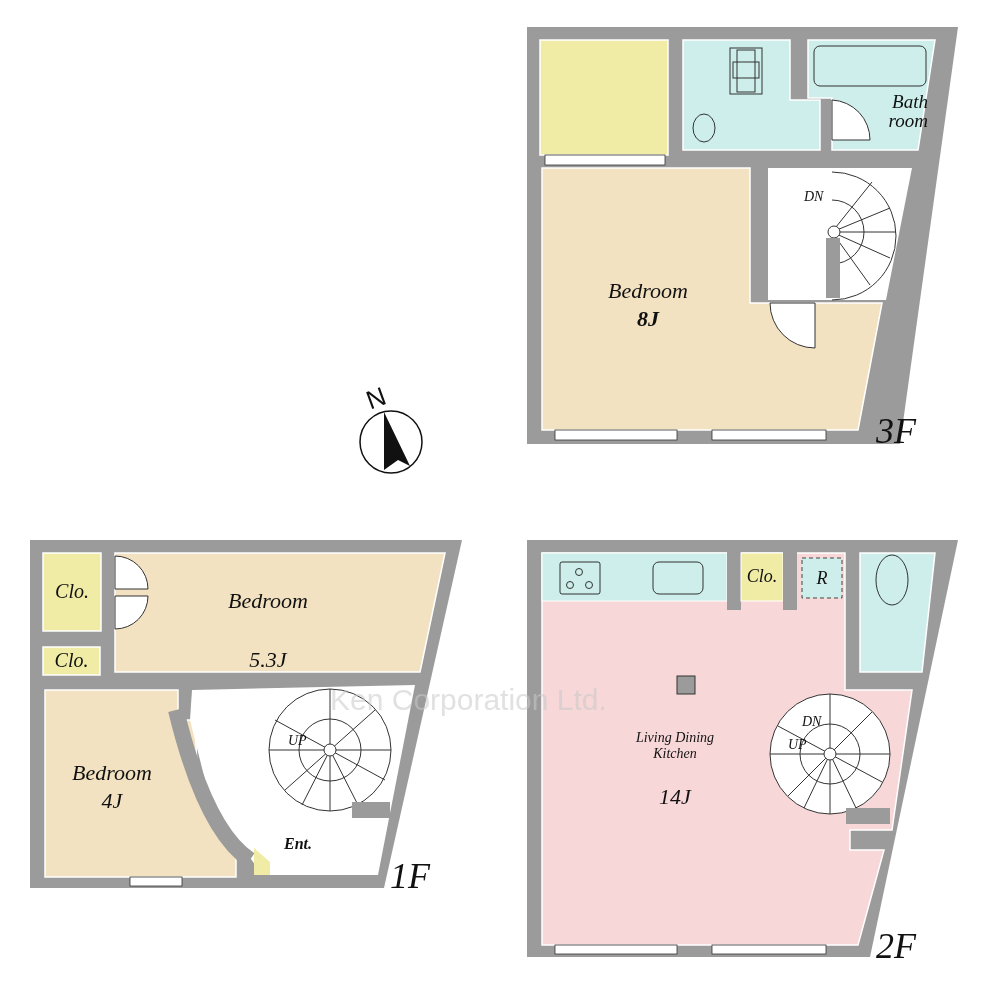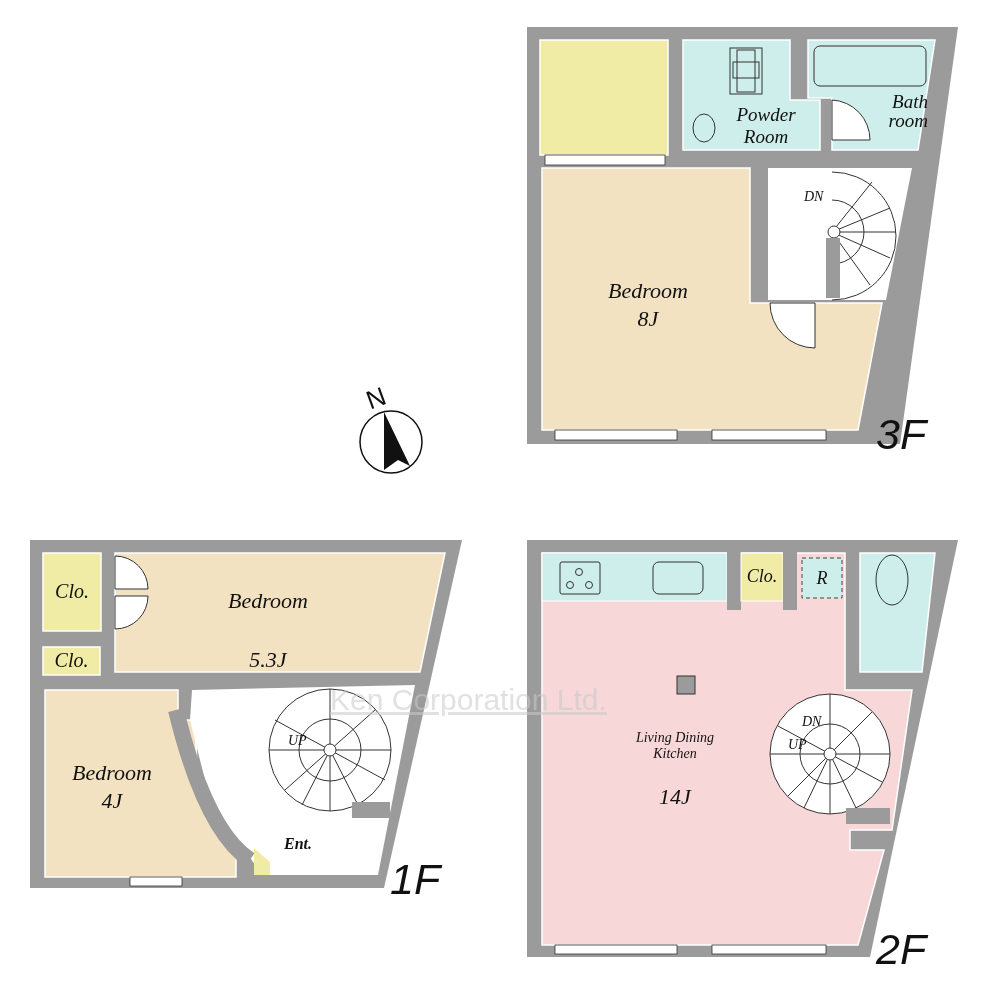--- a/index.html
+++ b/index.html
@@ -1,19 +1,19 @@
 <!DOCTYPE html>
 <html><head>
 <meta charset="utf-8">
 <style>
   html,body{margin:0;padding:0;background:#fff;}
   #stage{position:relative;width:1000px;height:1000px;overflow:hidden;background:#fff;}
   svg{position:absolute;left:0;top:0;}
   .lbl{position:absolute;font-family:"Liberation Serif","DejaVu Serif",serif;font-style:italic;color:#111;text-align:center;white-space:nowrap;line-height:1.15;}
-  .floor{position:absolute;font-family:Liberation Sans, sans-serif;font-style:italic;font-size:43px;color:#111;}
+  .floor{position:absolute;font-family:Liberation Serif, serif;font-style:italic;font-size:36px;color:#111;}
   .wm{position:absolute;font-family:"Liberation Sans","DejaVu Sans",sans-serif;font-size:30px;color:rgba(200,200,200,0.55);white-space:nowrap;}
 </style>
 </head>
 <body>
 
 <div id="stage">
 <svg width="1000" height="1000" viewBox="0 0 1000 1000">
 
   <g>
     <polygon points="527,27 958,27 900,444 527,444" fill="#9b9b9b"></polygon>
@@ -106,29 +106,27 @@
     <rect x="555" y="945" width="122" height="9" fill="#fff" stroke="#333" stroke-width="0.8"></rect>
     <rect x="712" y="945" width="114" height="9" fill="#fff" stroke="#333" stroke-width="0.8"></rect>
   </g>
 
   <g>
     <circle cx="391" cy="442" r="31" fill="#fff" stroke="#111" stroke-width="1.5"></circle>
     <polygon points="384,412 410,466 398,460 384,470" fill="#111"></polygon>
   </g>
 </svg>
 
-<div class="wm" style="left:330px;top:683px;text-decoration:underline;">Ken Corporation Ltd.</div>
+<div class="wm" style="left:330px;top:683px;">Ken Corporation Ltd.</div>
 <div class="lbl" style="left:367px;top:384px;font-size:26px;font-style:normal;transform:rotate(-20deg);font-family:'Liberation Sans',sans-serif;">N</div>
 
-<div class="lbl" style="left:716px;top:104px;width:100px;font-size:19px;white-space:pre;">Powder
-Room</div>
 <div class="lbl" style="left:862px;top:92px;width:66px;font-size:19px;white-space:pre;line-height:1;text-align:right;">Bath
 room</div>
 <div class="lbl" style="left:588px;top:278px;width:120px;font-size:22px;">Bedroom</div>
-<div class="lbl" style="left:588px;top:306px;width:120px;font-size:22px;">8J</div>
+<div class="lbl" style="left:588px;top:306px;width:120px;font-size:22px;font-weight:bold;">8J</div>
 <div class="lbl" style="left:804px;top:189px;font-size:14px;">DN</div>
 <div class="floor" style="left:876px;top:410px;">3F</div>
 
 <div class="lbl" style="left:590px;top:730px;width:170px;font-size:14px;white-space:pre;">Living Dining
 Kitchen</div>
 <div class="lbl" style="left:645px;top:784px;width:60px;font-size:22px;">14J</div>
 <div class="lbl" style="left:741px;top:566px;width:42px;font-size:18px;">Clo.</div>
 <div class="lbl" style="left:802px;top:568px;width:40px;font-size:18px;">R</div>
 <div class="lbl" style="left:802px;top:714px;font-size:14px;">DN</div>
 <div class="lbl" style="left:788px;top:737px;font-size:14px;">UP</div>

